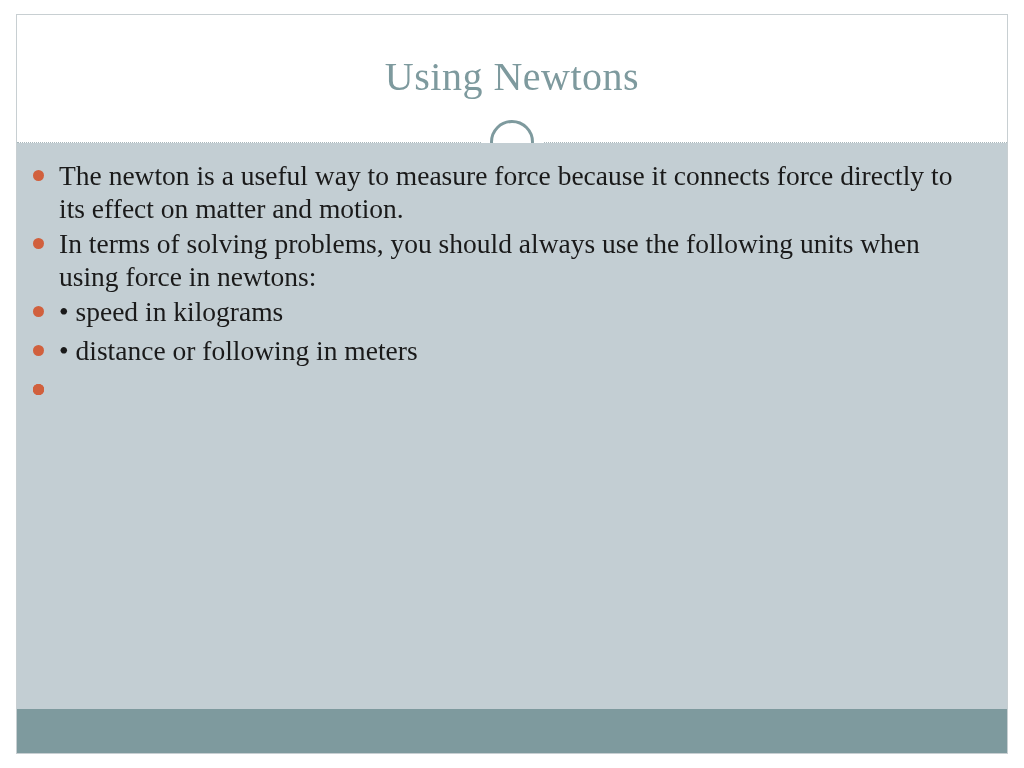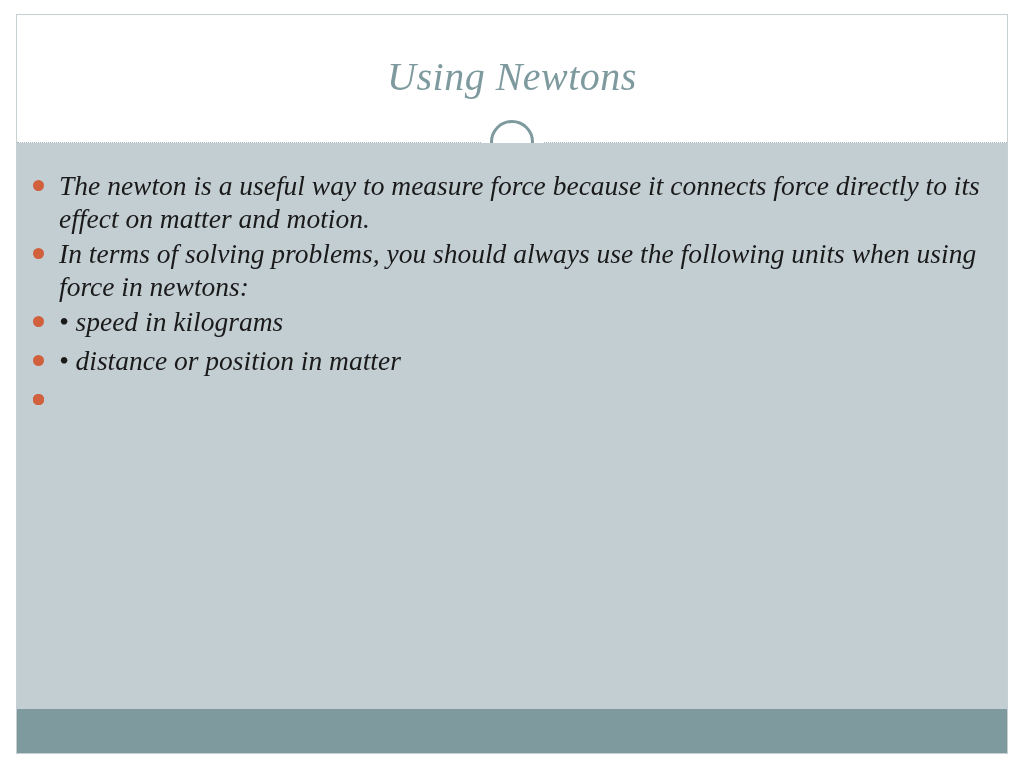--- a/index.html
+++ b/index.html
@@ -14,21 +14,20 @@
   #slide {
     position: absolute;
     left: 16px;
     top: 14px;
     width: 992px;
     height: 740px;
     background: #ffffff;
     border: 1px solid #c8cfd2;
     box-sizing: border-box;
     overflow: hidden;
-    font-style: italic;
   }
 
   #title-area {
     position: absolute;
     left: 0;
     top: 0;
     width: 100%;
     height: 127px;
     background: #ffffff;
   }
@@ -92,21 +91,21 @@
     left: 0;
     bottom: 0;
     width: 100%;
     height: 44px;
     background: #7e9a9e;
   }
 
   ul.bullets {
     list-style: none;
     margin: 0;
-    padding: 26px 26px 0 12px;
+    padding: 16px 26px 0 12px;
   }
 
   ul.bullets li {
     position: relative;
     padding-left: 30px;
     margin-bottom: 2px;
     font-size: 27.5px;
     line-height: 1.2;
     color: #1a1a1a;
     font-family: "Liberation Serif", serif;
@@ -150,21 +149,21 @@
       <li>
         <span class="dot"></span>
         <span>In terms of solving problems, you should always use the following units when using force in newtons:</span>
       </li>
       <li class="tight">
         <span class="dot"></span>
         <span>• speed in kilograms</span>
       </li>
       <li class="tight">
         <span class="dot"></span>
-        <span>• distance or position in matter</span>
+        <span>• distance or following in meters</span>
       </li>
       <li class="tight">
         <span class="dot"></span>
       </li>
       <li class="tight">
         <span class="dot"></span>
       </li>
       <li class="tight">
         <span class="dot"></span>
       </li>

